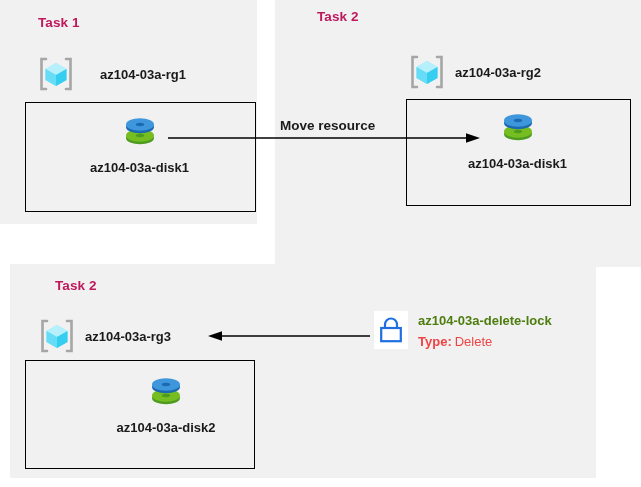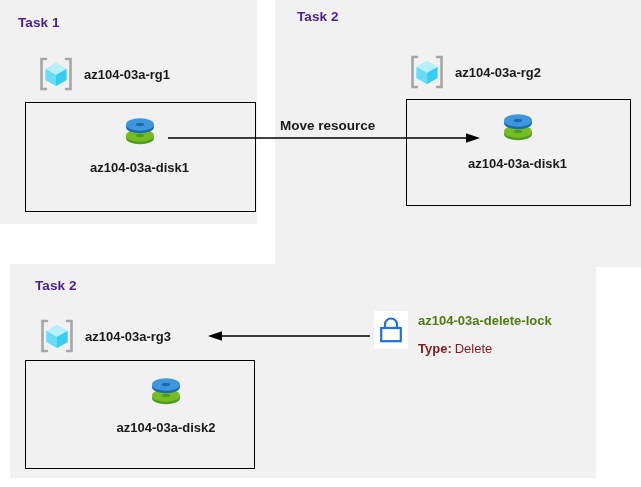--- a/index.html
+++ b/index.html
@@ -21,23 +21,24 @@
     background: #f1f1f1;
   }
   #panel-task1 { left: 0px;   top: 0px;   width: 257px; height: 224px; }
   #panel-task2 { left: 275px; top: 0px;   width: 366px; height: 267px; }
   #panel-task3 { left: 10px;  top: 264px; width: 586px; height: 214px; }
 
   .panel-title {
     position: absolute;
     font-size: 13.5px;
     font-weight: bold;
-    color: #4c1d95;
+    color: #be185d;
     letter-spacing: .1px;
     white-space: nowrap;
+    margin-left: 20px;
   }
   #title-task1 { left: 18px; top: 15px; }
   #title-task2 { left: 22px; top: 9px; }
   #title-task3 { left: 25px; top: 14px; }
 
   
   .rg-box {
     position: absolute;
     border: 1px solid #000000;
     background: transparent;
@@ -46,21 +47,21 @@
   #box-task2 { left: 131px; top: 99px;  width: 223px; height: 105px; }
   #box-task3 { left: 15px;  top: 96px;  width: 228px; height: 107px; }
 
   
   .rg-row {
     position: absolute;
     display: flex;
     align-items: center;
     white-space: nowrap;
   }
-  #rg-row-1 { left: 36px;  top: 54px; }
+  #rg-row-1 { left: 36px;  top: 54px; gap: 16px; }
   #rg-row-2 { left: 132px; top: 52px; }
   #rg-row-3 { left: 27px;  top: 52px; text-align: right; }
 
   .rg-icon { width: 40px; height: 40px; flex: 0 0 auto; display: block; }
   .rg-label {
     font-size: 13px;
     font-weight: bold;
     color: #1a1a1a;
     margin-left: 8px;
   }
@@ -119,23 +120,23 @@
   .lock-icon { width: 26px; height: 28px; display: block; }
   #lock-text { margin-left: 10px; margin-top: 2px; }
   #lock-name {
     font-size: 13px;
     font-weight: bold;
     color: #4d7c0f;
     line-height: 16px;
   }
   #lock-type-line {
     font-size: 13px;
-    color: #7f1d1d;
+    color: #ef4444;
     line-height: 17px;
-    margin-top: 11px;
+    margin-top: 4px;
   }
   #lock-type-key { font-weight: bold; }
   #lock-type-val { font-weight: normal; margin-left: 3px; }
 </style>
 </head>
 <body>
 
 <div class="panel" id="panel-task1">
   <div class="panel-title" id="title-task1">Task 1</div>
 

